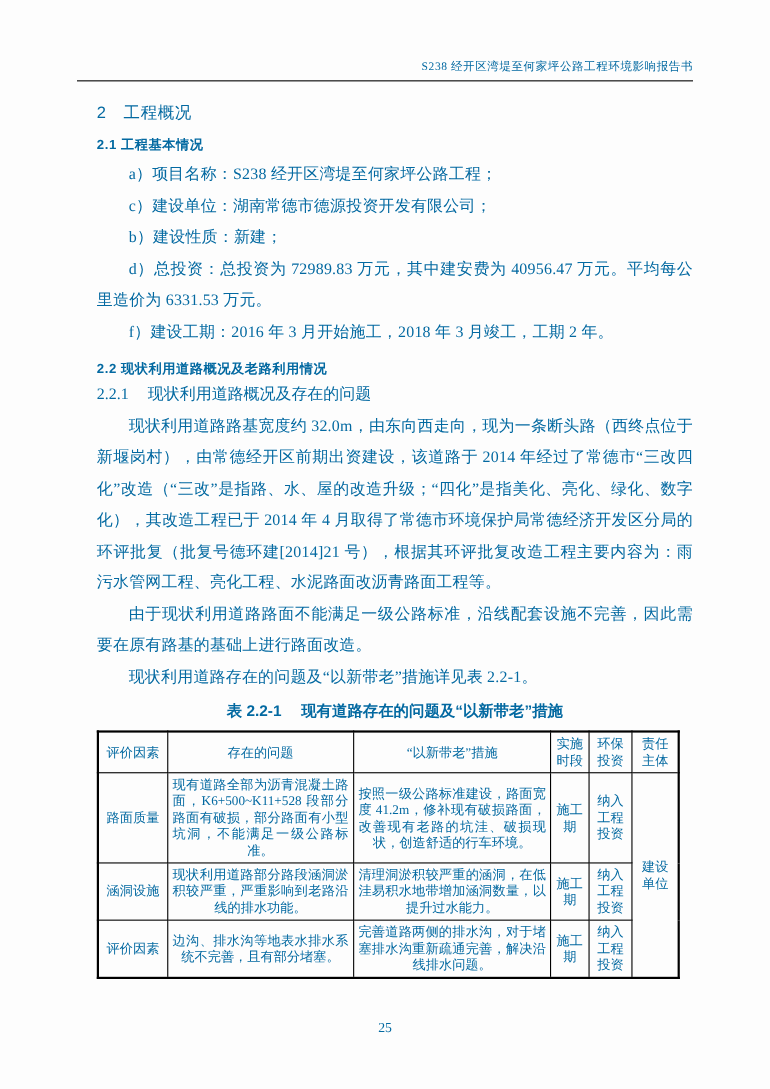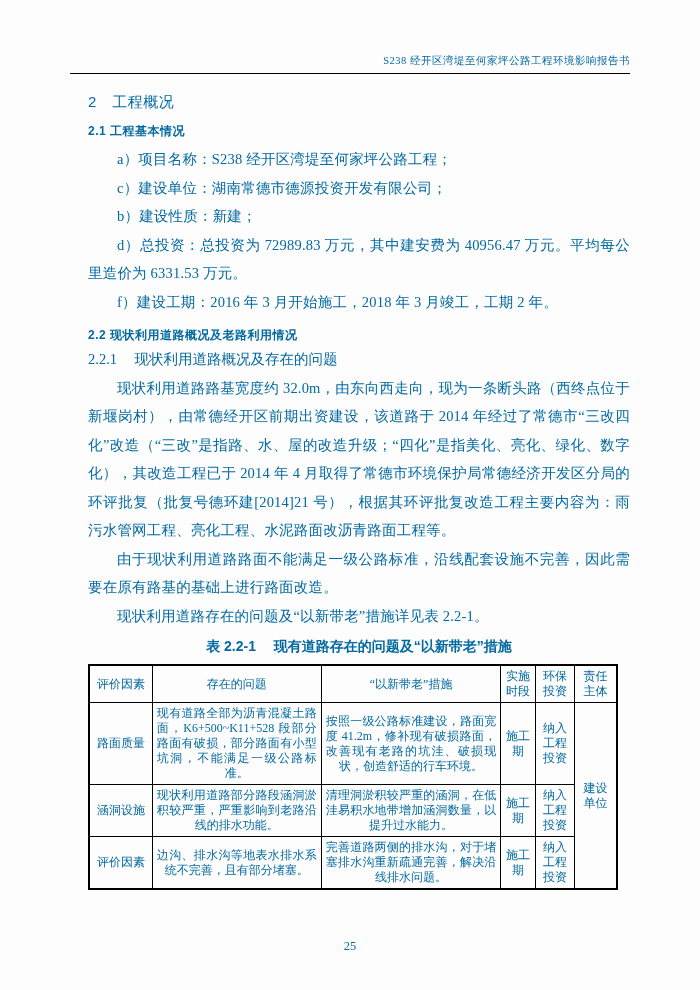--- a/index.html
+++ b/index.html
@@ -82,21 +82,21 @@
     padding: 3px 4px;
     text-align: justify;
     text-align-last: center;
     vertical-align: middle;
     font-family: "Liberation Serif", "DejaVu Serif", serif;
     word-break: break-all;
   }
   table.measures .c { text-align: center; }
   .page-number {
     position: absolute;
-    bottom: 36px;
+    bottom: 48px;
     left: 0;
     width: 100%;
     text-align: center;
     font-size: 12.5px;
   }
 </style>
 </head>
 <body>
 
 <div class="page">

